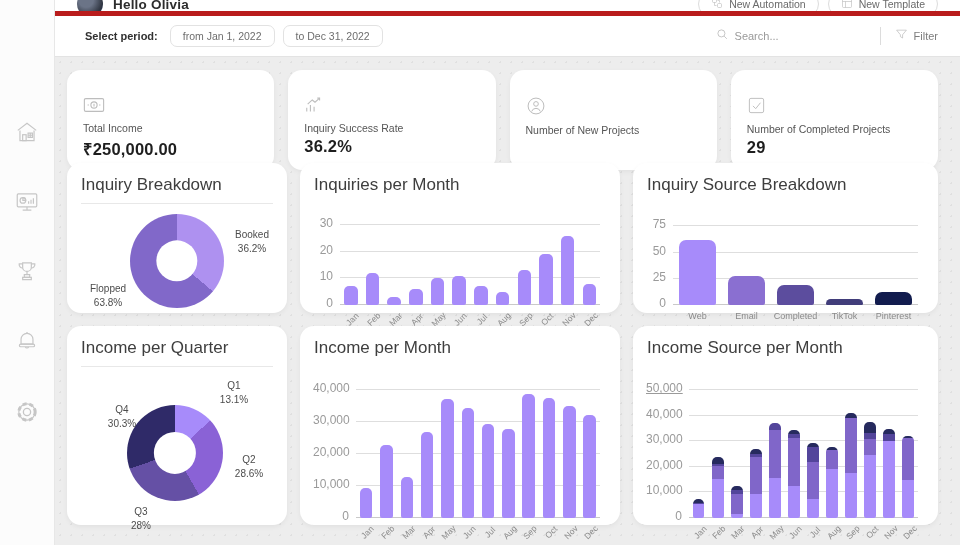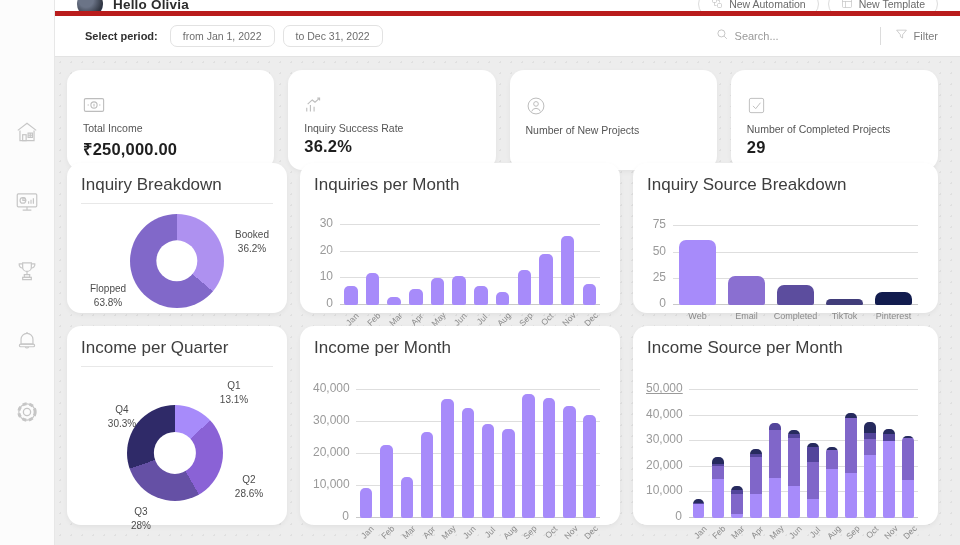--- a/index.html
+++ b/index.html
@@ -343,21 +343,21 @@
 
     <div class="card chart-card" data-chart="income_per_quarter">
       <div class="chart-title">Income per Quarter</div>
       <div class="rule"></div>
       <div class="donut-wrap" style="height:162px;">
         <div class="donut" style="left: 46px; top: 38px; width: 96px; height: 96px; background: conic-gradient(rgb(167, 139, 250) 0%, rgb(167, 139, 250) 13.1%, rgb(138, 98, 214) 13.1%, rgb(138, 98, 214) 41.7%, rgb(101, 80, 165) 41.7%, rgb(101, 80, 165) 69.7%, rgb(47, 42, 104) 69.7%, rgb(47, 42, 104) 100%);"></div>
         <div class="pie-label" style="left:124px; top:12px;margin-left:29px;">
           <div>Q1</div>
             <div>13.1%</div>
         </div>
-        <div class="pie-label" style="left:168px; top:86px;margin-top:20px;">
+        <div class="pie-label" style="left:168px; top:86px;">
           <div>Q2</div>
             <div>28.6%</div>
         </div>
         <div class="pie-label" style="left:60px; top:138px;">
           <div>Q3</div>
             <div>28%</div>
         </div>
         <div class="pie-label" style="left:41px; top:36px;">
           <div>Q4</div>
             <div>30.3%</div>

